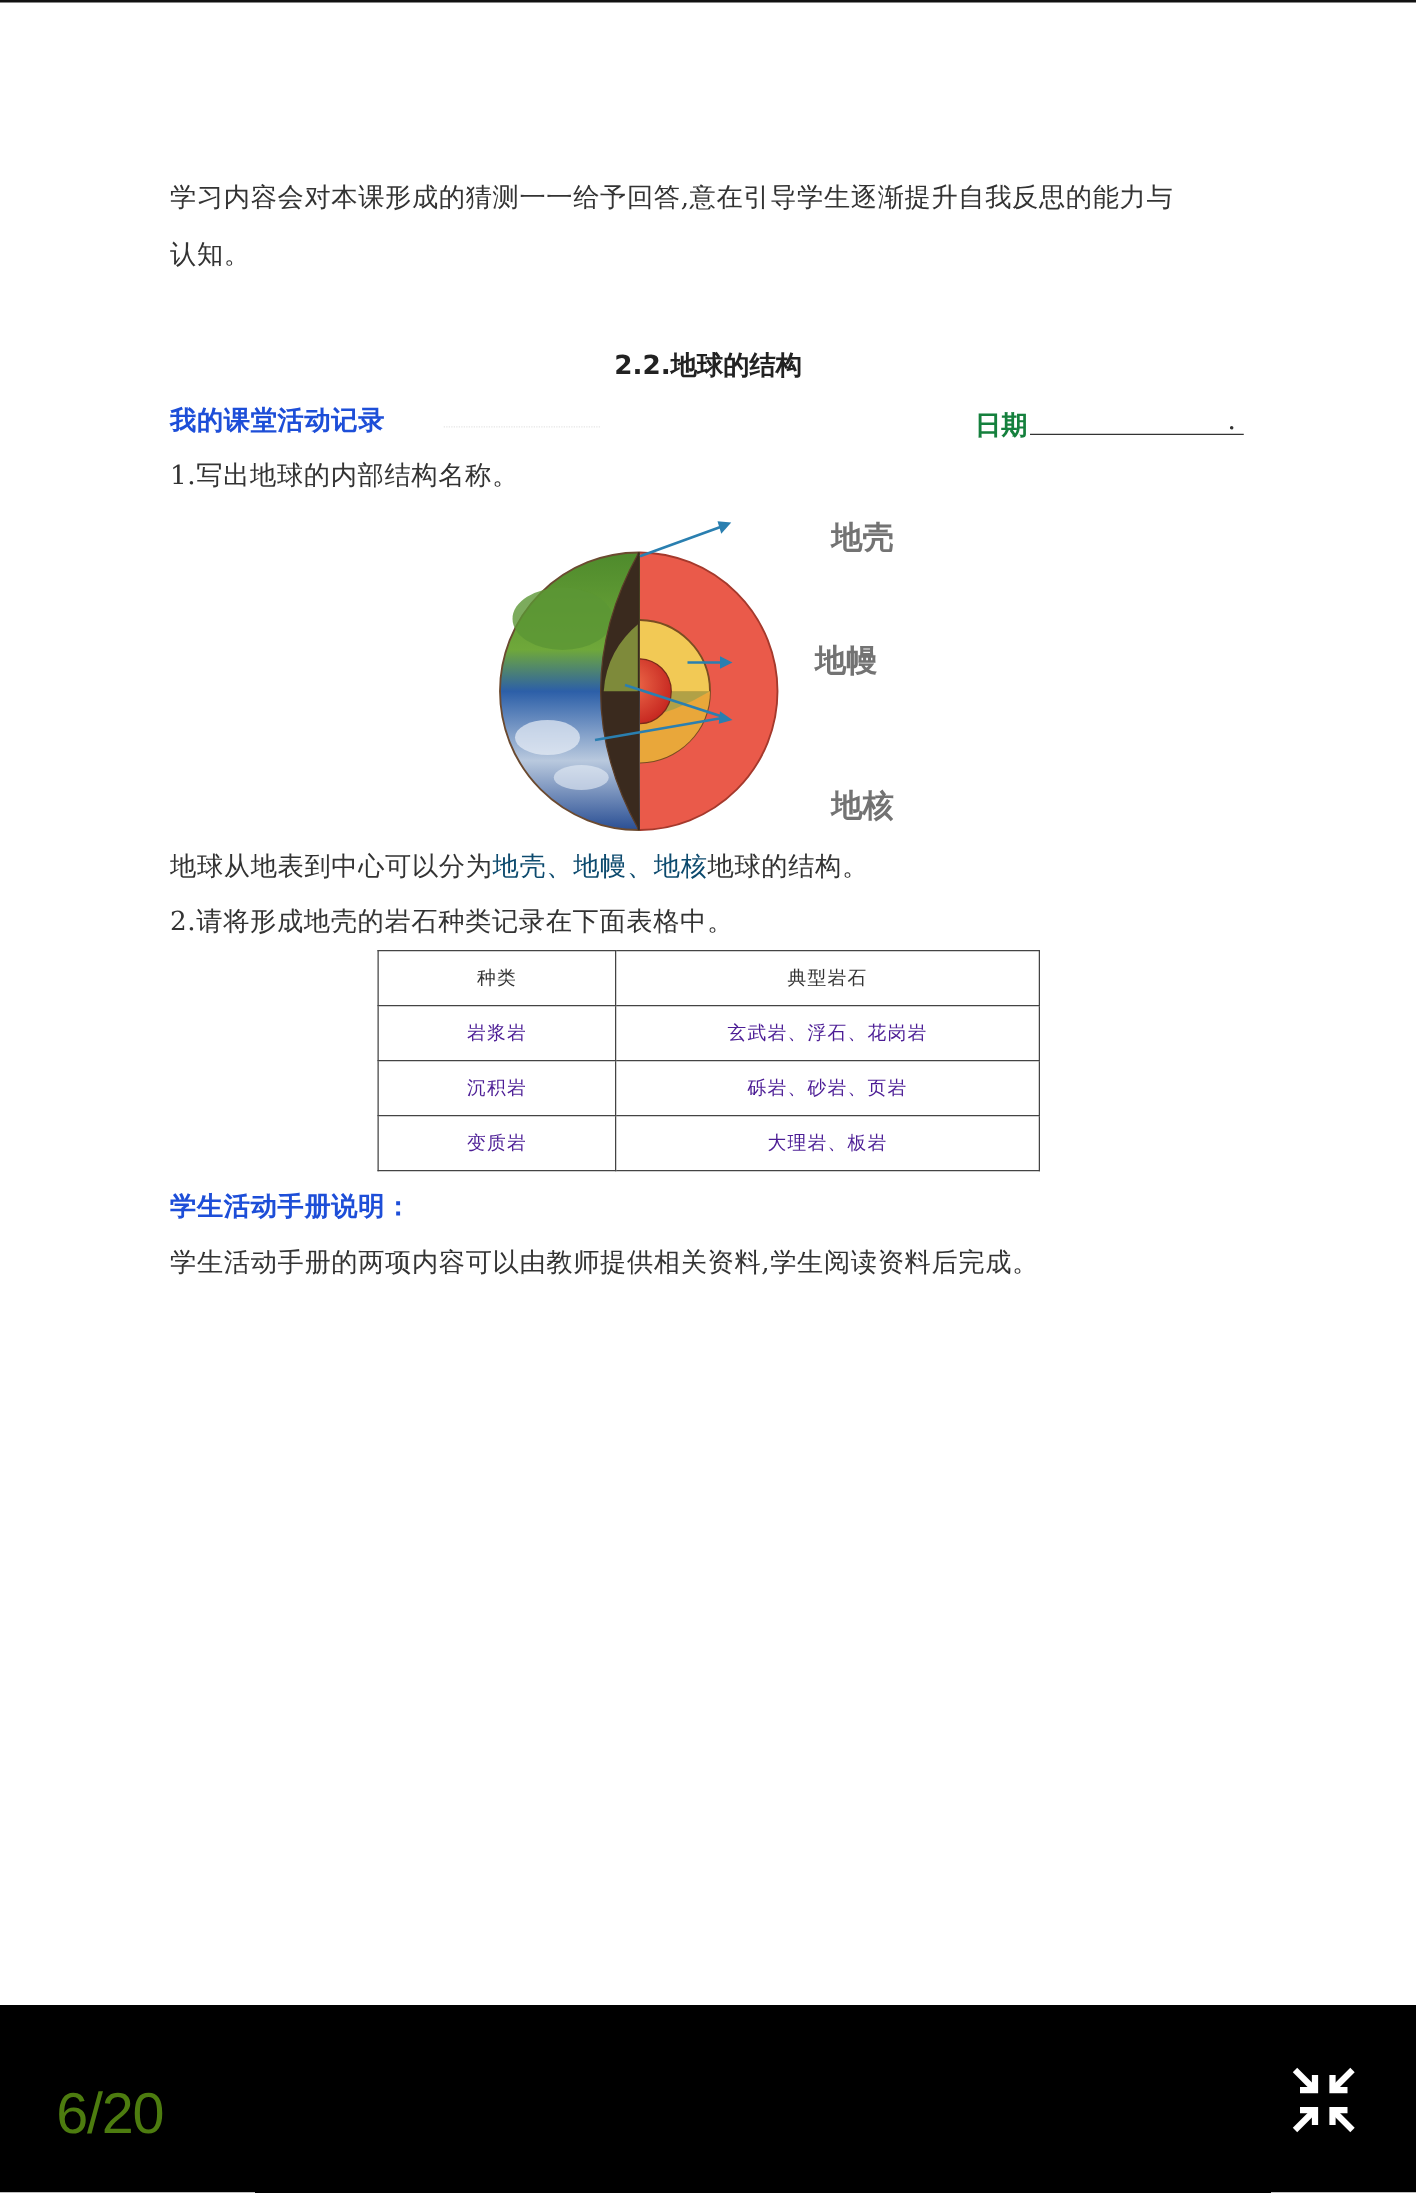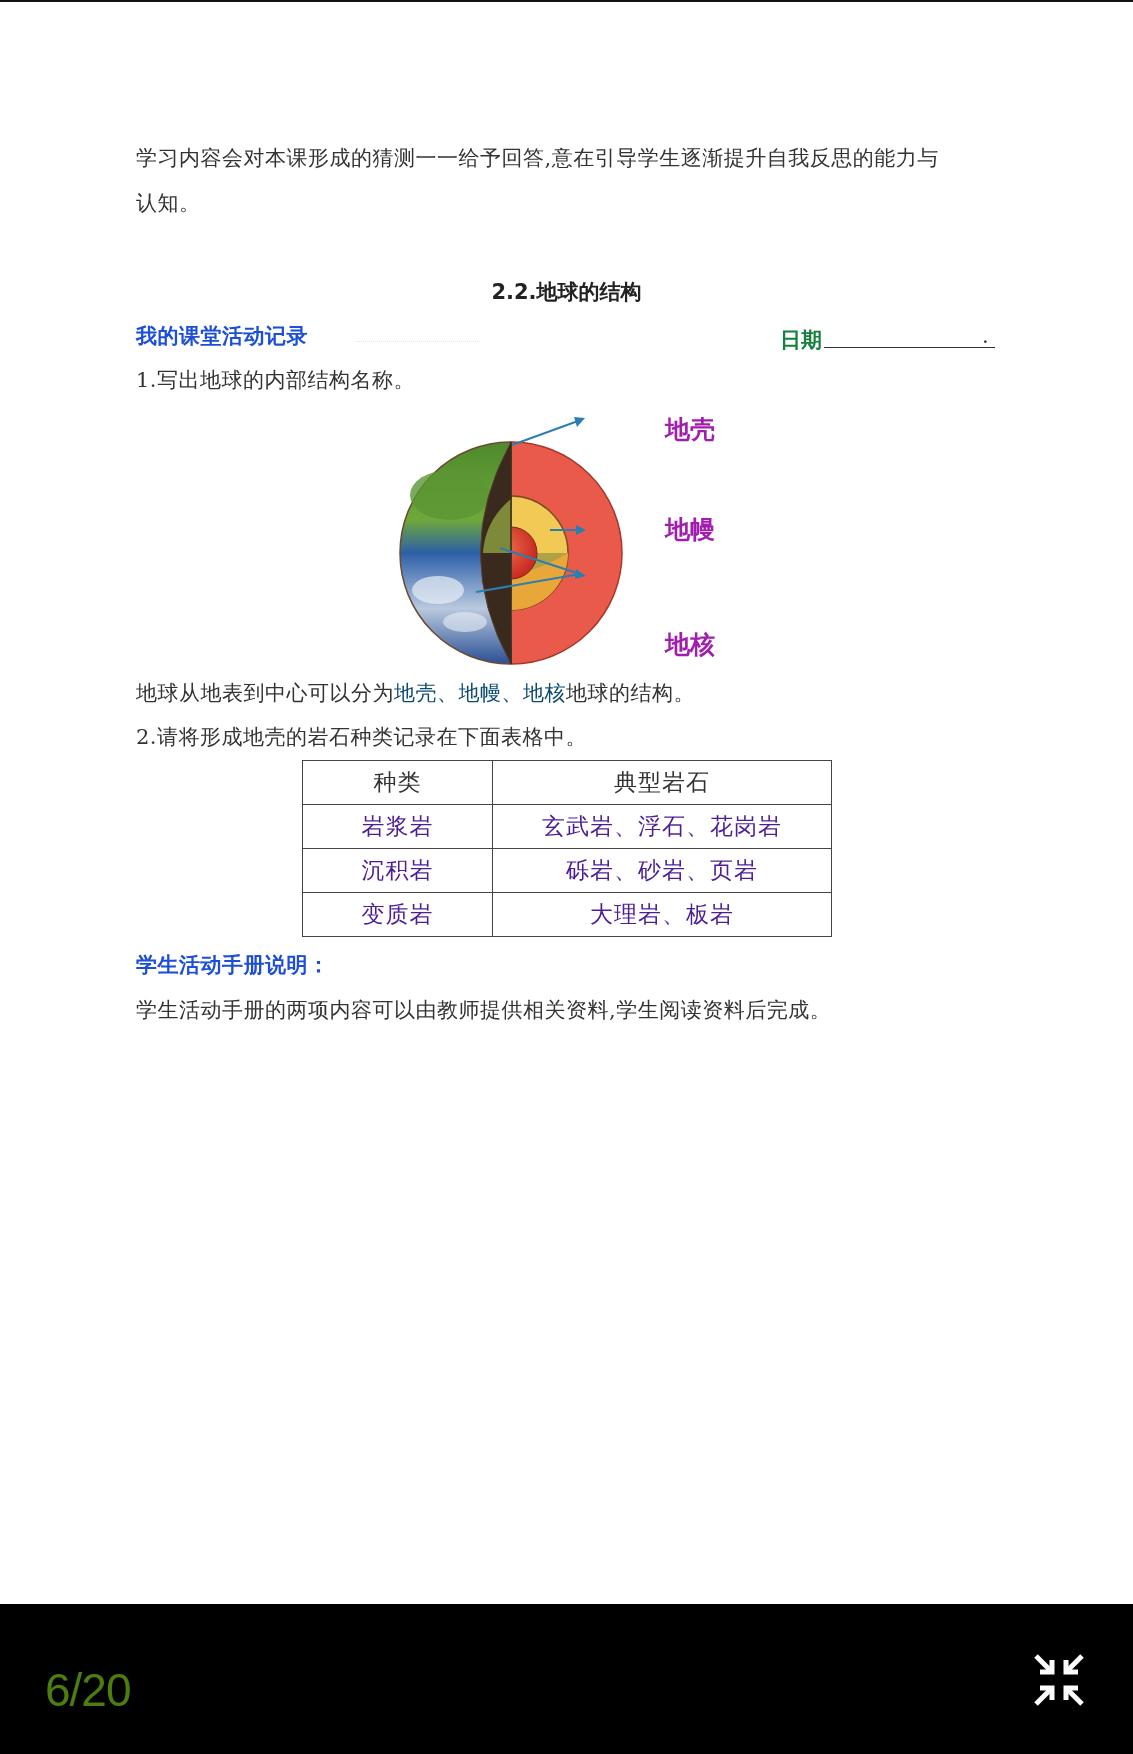--- a/index.html
+++ b/index.html
@@ -13,22 +13,22 @@
   .page { position: absolute; left: 0; top: 0; width: 1133px; height: 1604px; }
   .line { position: absolute; left: 136px; font-size: 21px; line-height: 28px; white-space: nowrap; letter-spacing: 0.5px; }
   .bold { font-family: "DejaVu Sans", "Liberation Sans", sans-serif; font-weight: bold; color: #1d4ed8; }
   .red { color: #0c4a6e; }
   .title { position: absolute; left: 0; width: 1133px; text-align: center; top: 278px; font-size: 21px; line-height: 28px; font-family: "DejaVu Sans", "Liberation Sans", sans-serif; font-weight: bold; color: #222; }
   .dotted { position: absolute; left: 355px; top: 341px; width: 125px; border-bottom: 1px dotted #e5e5e5; }
   .date { position: absolute; left: 780px; top: 326px; font-size: 21px; line-height: 28px; font-family: "DejaVu Sans", "Liberation Sans", sans-serif; font-weight: bold; color: #15803d; }
   .date-line { position: absolute; left: 824px; top: 347px; width: 171px; border-bottom: 1.5px solid #333; }
   .date-dot { position: absolute; left: 982px; top: 322px; font-size: 21px; line-height: 28px; color: #333; }
   .diagram { position: absolute; left: 390px; top: 400px; width: 350px; height: 280px; }
-  .diag-label { position: absolute; font-family: "DejaVu Sans", "Liberation Sans", sans-serif; font-weight: bold; font-size: 25px; color: #a21caf; line-height: 30px; text-align: center; }
-  table.rocks { position: absolute; left: 302px; top: 760px; width: 530px; border-collapse: collapse; font-size: 23px; }
+  .diag-label { position: absolute; font-family: "DejaVu Sans", "Liberation Sans", sans-serif; font-weight: bold; font-size: 25px; color: #737373; line-height: 30px; text-align: center; }
+  table.rocks { position: absolute; left: 302px; top: 760px; width: 530px; border-collapse: collapse; font-size: 15px; }
   table.rocks td { border: 1.5px solid #444; height: 43px; text-align: center; padding: 0; letter-spacing: 1px; }
   table.rocks td.c1 { width: 189px; }
   table.rocks tr.head td { color: #333; }
   table.rocks tr.body td { color: #4c1d95; }
   .viewer-bar { position: absolute; left: 0; top: 1604px; width: 1133px; height: 150px; background: #000; }
   .page-counter { position: absolute; left: 45px; top: 1662px; font-family: "Liberation Sans", "DejaVu Sans", sans-serif; font-size: 46px; line-height: 56px; color: #4d7c0f; letter-spacing: -1px; }
   .collapse-btn { position: absolute; left: 1030px; top: 1650px; width: 58px; height: 60px; cursor: pointer; }
 </style>
 </head>
 <body>
@@ -99,21 +99,21 @@
         <line x1="110" y1="148" x2="190" y2="174"></line>
         <line x1="86" y1="192" x2="190" y2="174"></line>
       </g>
       <g fill="#2a7fb0">
         <path d="M195,18 L184,17 L187,27 Z"></path>
         <path d="M196,130 L186,125 L186,135 Z"></path>
         <path d="M196,176 L186,169 L185,179 Z"></path>
       </g>
     </svg>
     <div class="diag-label" style="left:275px; top:15px;">地壳</div>
-    <div class="diag-label" style="left:275px; top:115px;font-family:Liberation Serif, serif;">地幔</div>
+    <div class="diag-label" style="left:262px; top:115px;font-family:Liberation Serif, serif;">地幔</div>
     <div class="diag-label" style="left:275px; top:230px;">地核</div>
   </div>
 
   <div class="line" style="top:679px;">
     <span>地球从地表到中心可以分为</span><span class="red">地壳、地幔、地核</span><span>地球的结构。</span>
   </div>
 
   <div class="line" style="top:723px;">2.请将形成地壳的岩石种类记录在下面表格中。</div>
 
   <table class="rocks">

